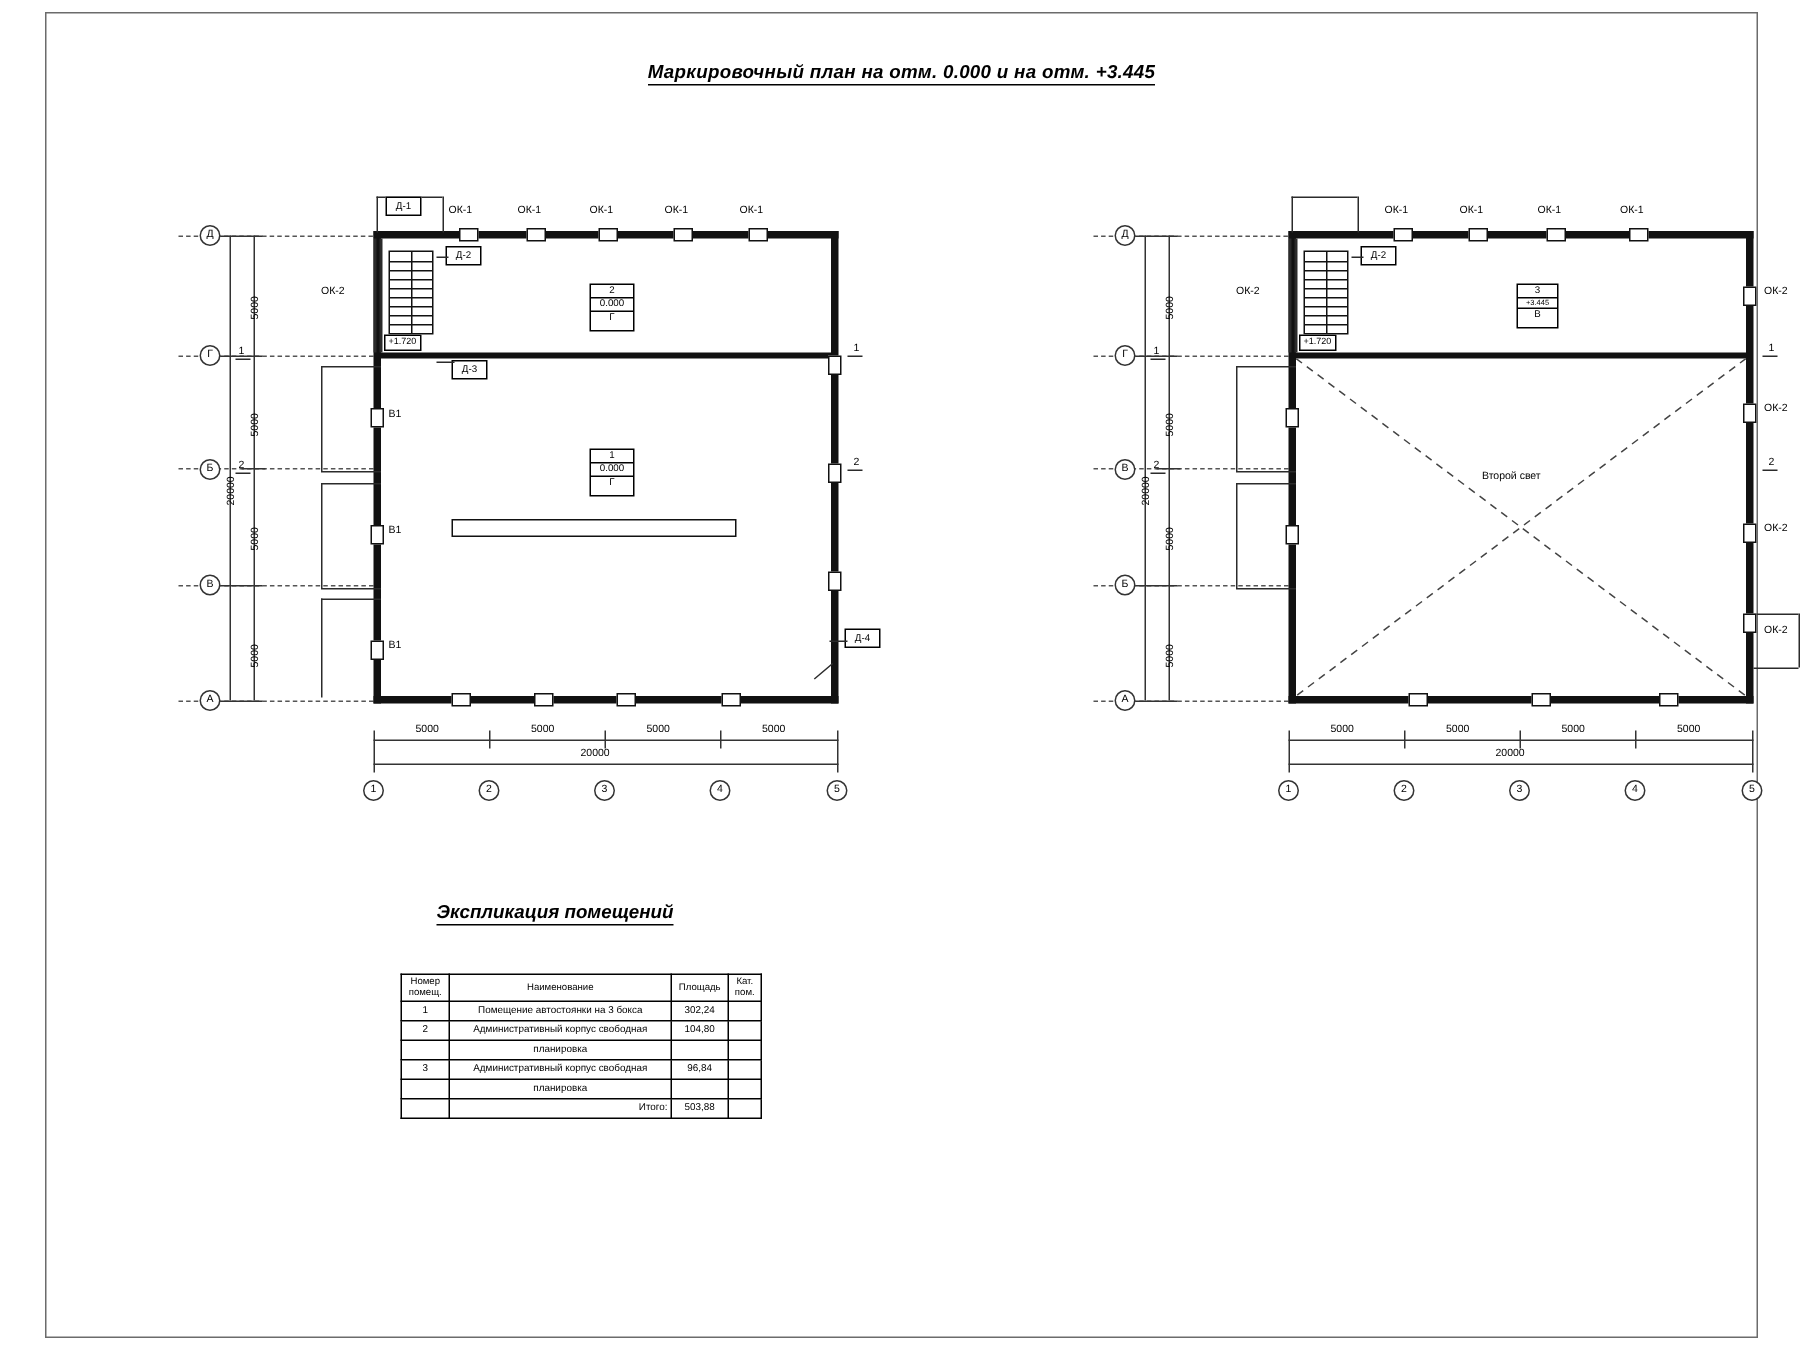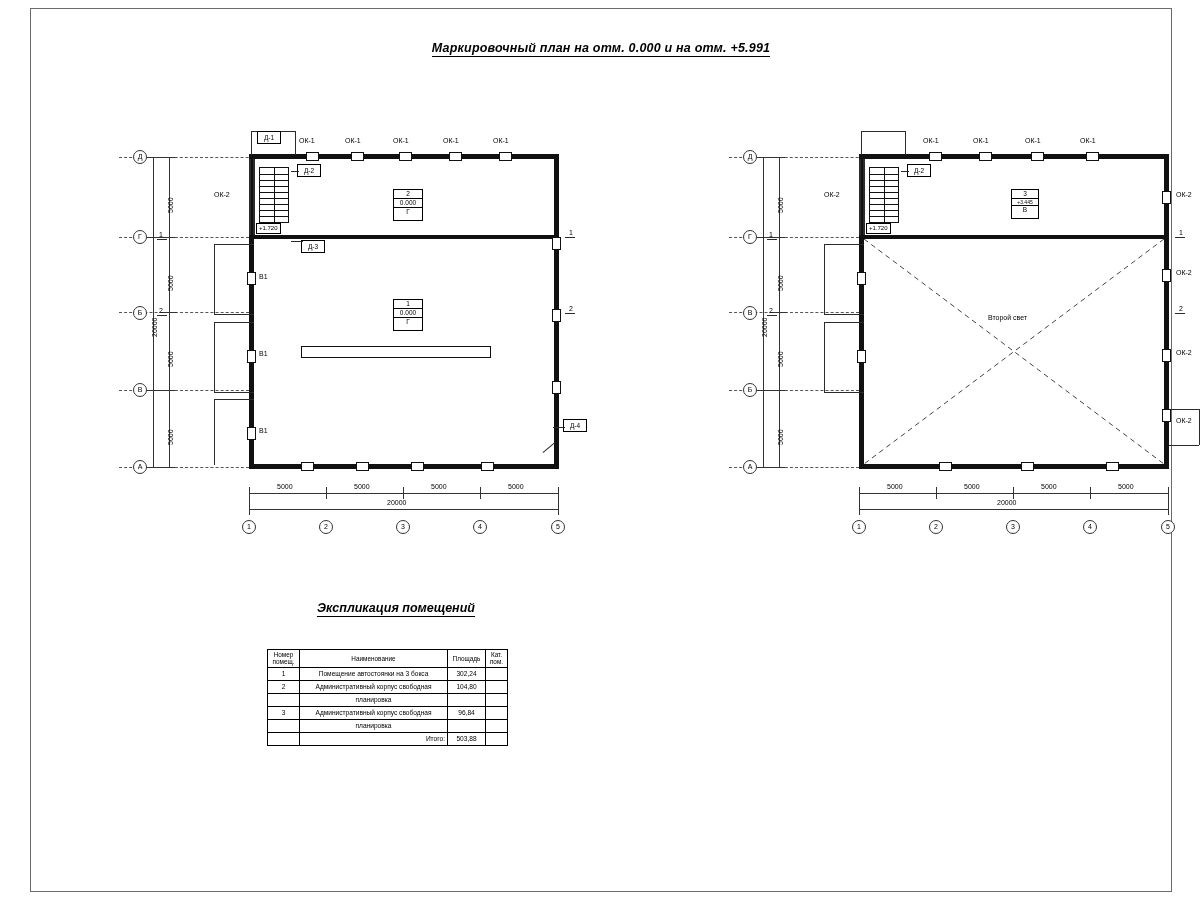--- a/index.html
+++ b/index.html
@@ -23,21 +23,21 @@
   .main-title {
     position: absolute;
     left: 0; top: 32px; width: 100%;
     text-align: center;
     font-size: 12.5px; font-style: italic; font-weight: 600;
     letter-spacing: .2px;
   }
   .main-title span { border-bottom: 1px solid #000; padding-bottom: 1px; }
   .sub-title {
     position: absolute;
-    left: 286px; top: 592px;
+    left: 260px; top: 592px;
     font-size: 12.5px; font-style: italic; font-weight: 600;
   }
   .sub-title span { border-bottom: 1px solid #000; padding-bottom: 1px; }
 
   
   .plan { position: absolute; }
   .wall { position: absolute; background: #111; }
   .thinline { position: absolute; background: #2b2b2b; }
   .dashline { position: absolute; border-top: 1px dashed #555; height: 0; }
   .room-box {
@@ -107,21 +107,21 @@
   .t-name { text-align: center !important; }
   .t-area { text-align: center !important; }
   .t-total { text-align: right !important; }
 </style>
 </head>
 <body>
 
 <div class="sheet">
 
   <div class="main-title">
-    <span>Маркировочный план на отм. 0.000 и на отм. +5.991</span>
+    <span>Маркировочный план на отм. 0.000 и на отм. +3.445</span>
   </div>
 
   <div class="plan" style="left:70px; top:100px; width:500px; height:420px;">
 
     <div class="dashline" style="left:18px; top:48px; width:160px;"></div>
     <div class="dashline" style="left:18px; top:128px; width:130px;"></div>
     <div class="dashline" style="left:18px; top:203px; width:130px;"></div>
     <div class="dashline" style="left:18px; top:281px; width:130px;"></div>
     <div class="dashline" style="left:18px; top:358px; width:130px;"></div>
 

